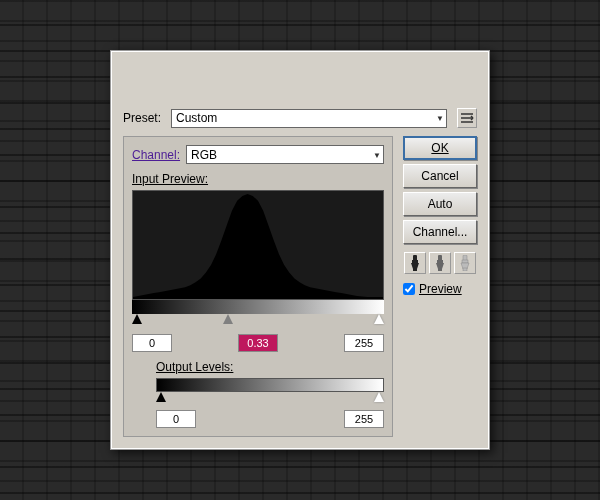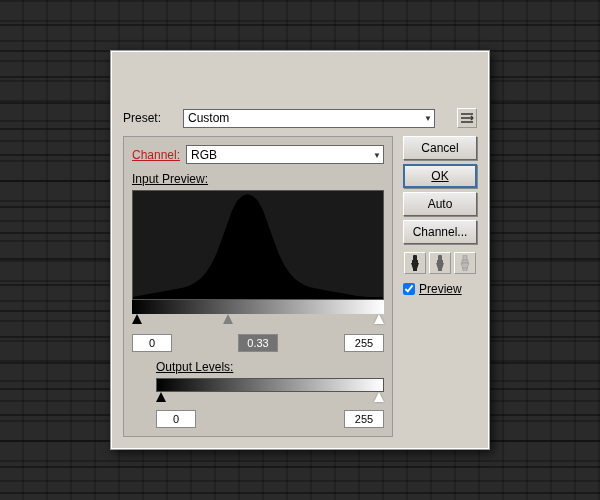--- a/index.html
+++ b/index.html
@@ -69,21 +69,21 @@
       display: flex;
       flex-direction: column;
       gap: 4px;
       width: 74px;
     }
 
     
     .preset-row {
       display: flex;
       align-items: center;
-      gap: 22px;
+      gap: 10px;
       margin-bottom: 8px;
       margin-top: 45px;
     }
 
     .preset-label {
       font-size: 12px;
       color: #000;
       white-space: nowrap;
     }
 
@@ -142,21 +142,21 @@
     
     .channel-row {
       display: flex;
       align-items: center;
       gap: 6px;
       margin-bottom: 8px;
     }
 
     .channel-label {
       font-size: 12px;
-      color: #b91c1c;
+      color: #4c1d95;
       text-decoration: underline;
     }
 
     
     .section-label {
       font-size: 12px;
       color: #000;
       margin-bottom: 4px;
       text-decoration: underline;
     }
@@ -240,21 +240,21 @@
       width: 40px;
       height: 18px;
       background: #fff;
       border: 1px solid #888;
       font-size: 11px;
       text-align: center;
       padding: 0 2px;
     }
 
     .level-input.selected {
-      background: #737373;
+      background: #be185d;
       color: #fff;
     }
 
     
     .output-section {
       margin-top: 8px;
       margin-left: 24px;
     }
 
     .output-label {
@@ -449,22 +449,22 @@
           </div>
           <div class="output-values-row">
             <input type="text" class="level-input" value="0" style="">
             <input type="text" class="level-input" value="255" style="">
           </div>
         </div>
       </div>
     </div>
 
     <div class="right-panel">
+      <button class="btn btn-ok">OK</button>
       <button class="btn">Cancel</button>
-      <button class="btn btn-ok">OK</button>
       <button class="btn">Auto</button>
       <button class="btn">Channel...</button>
 
       <div class="eyedroppers-row">
         <div class="eyedropper-btn" title="Set Black Point">
           <svg width="14" height="16" viewBox="0 0 14 16">
             <rect x="5" y="0" width="4" height="6" fill="#222" rx="1"></rect>
             <rect x="4" y="5" width="6" height="3" fill="#222"></rect>
             <polygon points="3,8 11,8 9,14 5,14" fill="#222"></polygon>
             <rect x="5" y="13" width="4" height="3" fill="#222"></rect>

